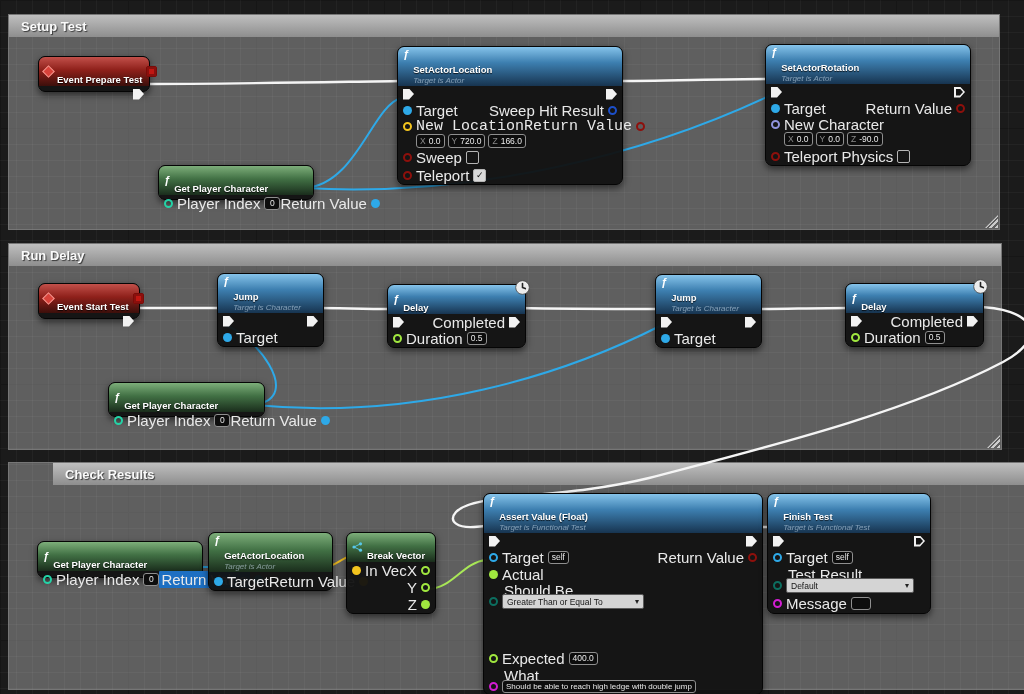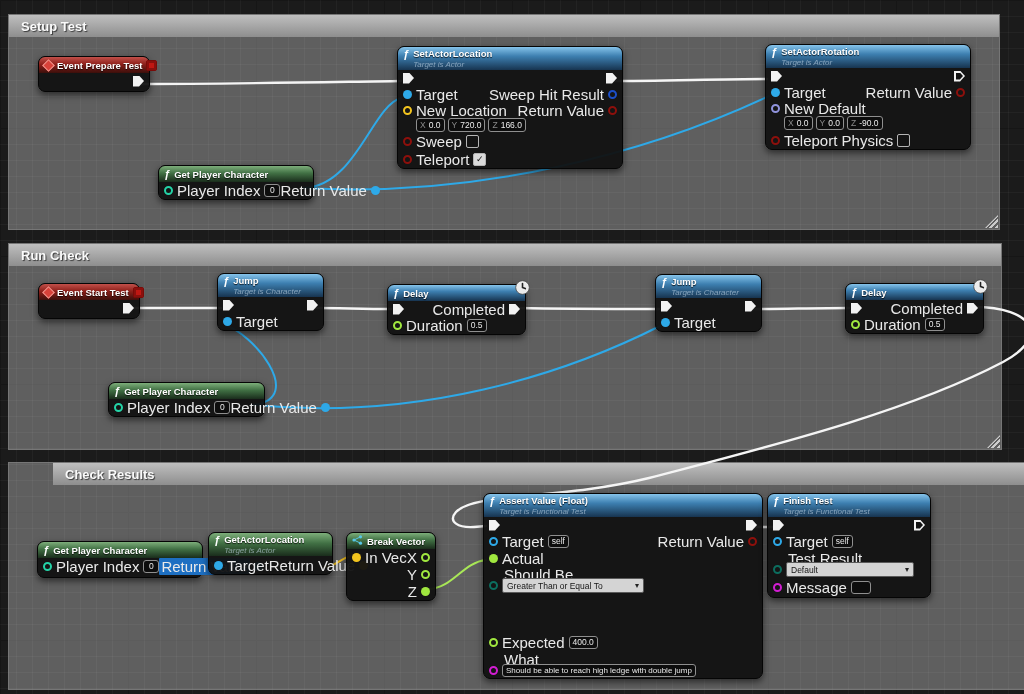--- a/index.html
+++ b/index.html
@@ -20,21 +20,21 @@
     clip-path:polygon(100% 0,100% 100%,0 100%);
     background:repeating-linear-gradient(135deg,#cbcbcb 0 2px,transparent 2px 4px);}
   
   svg.wires{position:absolute;left:0;top:0;z-index:5;pointer-events:none;}
   
   .node{position:absolute;z-index:10;background:rgba(17,17,17,0.95);border:1px solid #050505;
     border-radius:7px;box-shadow:0 3px 7px rgba(0,0,0,0.55);color:#e8e8e8;font-size:9px;}
   .hdr{display:flex;align-items:center;gap:4px;padding:1px 6px 1px 5px;border-radius:6px 6px 0 0;min-height:14px;}
   .hdr.h2{align-items:flex-start;padding-top:2px;}
   .hdr .ht{display:flex;flex-direction:column;line-height:1.15;}
-  .hdr .t{font-weight:bold;font-size:9.5px;color:#fff;text-shadow:0 1px 1px rgba(0,0,0,0.8);white-space:nowrap;}
+  .hdr .t{font-weight:bold;font-size:9.5px;color:#fff;text-shadow:0 1px 1px rgba(0,0,0,0.8);white-space:nowrap;margin-top:16px;}
   .hdr .st{font-size:8px;font-style:italic;color:rgba(210,228,244,0.55);white-space:nowrap;}
   .hdr-blue{background:linear-gradient(#85c3ea 0%,#3d7fb0 40%,#173450 100%);}
   .hdr-green{background:linear-gradient(#7dae7a 0%,#417044 45%,#1a2d1c 100%);}
   .hdr-red{background:linear-gradient(#c2504a 0%,#8e201a 45%,#3c0f0b 100%);}
   .fi{font-style:italic;font-weight:bold;font-size:11px;color:#fff;line-height:1;flex:none;}
   .row{display:flex;align-items:center;justify-content:space-between;padding:0 5px;height:17px;}
   .row.exr{height:16px;gap:28px;}
   .row.lblrow{height:12px;padding-left:20px;justify-content:flex-start;align-items:flex-start;}
   .row.ind{justify-content:flex-start;padding-left:18px;}
   .lg,.rg{display:flex;align-items:center;gap:4px;white-space:nowrap;}
@@ -77,21 +77,21 @@
 <div class="canvas">
 
   <div class="comment" style="left:8px;top:14px;width:990px;height:214px;">
     <div class="cbar">
       <span>Setup Test</span>
     </div>
     <div class="rsz"></div>
   </div>
   <div class="comment" style="left:8px;top:243px;width:992px;height:205px;">
     <div class="cbar">
-      <span>Run Check</span>
+      <span>Run Delay</span>
     </div>
     <div class="rsz"></div>
   </div>
   <div class="comment" style="left:8px;top:462px;width:990px;height:226px;padding-left:44px;">
     <div class="cbar">
       <span>Check Results</span>
     </div>
     <div class="rsz"></div>
   </div>
 
@@ -160,21 +160,21 @@
     <div class="row">
       <span class="lg">
         <span class="pin filled p-obj"></span>
         <span class="lbl">Target</span>
       </span>
       <span class="rg">
         <span class="lbl">Sweep Hit Result</span>
         <span class="pin ring p-struct"></span>
       </span>
     </div>
-    <div class="row" style="height:14px;">
+    <div class="row" style="height:14px;font-family:Liberation Mono, monospace;">
       <span class="lg">
         <span class="pin ring p-vec"></span>
         <span class="lbl">New Location</span>
       </span>
       <span class="rg">
         <span class="lbl">Return Value</span>
         <span class="pin ring p-bool"></span>
       </span>
     </div>
     <div class="row ind" style="height:16px;gap:3px;">
@@ -225,21 +225,21 @@
         <span class="lbl">Target</span>
       </span>
       <span class="rg">
         <span class="lbl">Return Value</span>
         <span class="pin ring p-bool"></span>
       </span>
     </div>
     <div class="row" style="height:14px;">
       <span class="lg">
         <span class="pin ring p-rot"></span>
-        <span class="lbl">New Default</span>
+        <span class="lbl">New Character</span>
       </span>
     </div>
     <div class="row ind" style="height:16px;gap:3px;">
       <span class="vb">
           <span class="vl">X</span>
           <span class="vv">0.0</span>
         </span>
       <span class="vb">
           <span class="vl">Y</span>
           <span class="vv">0.0</span>

